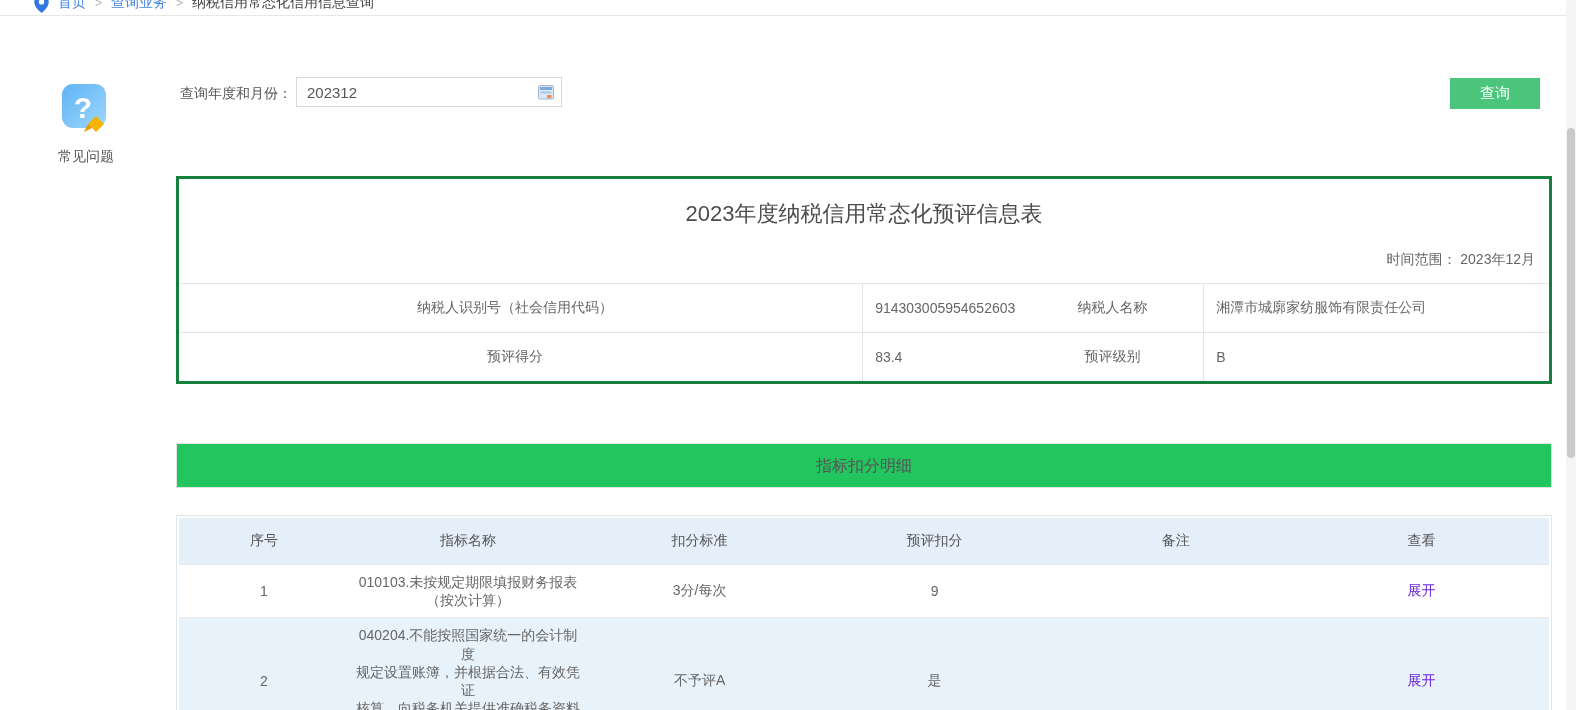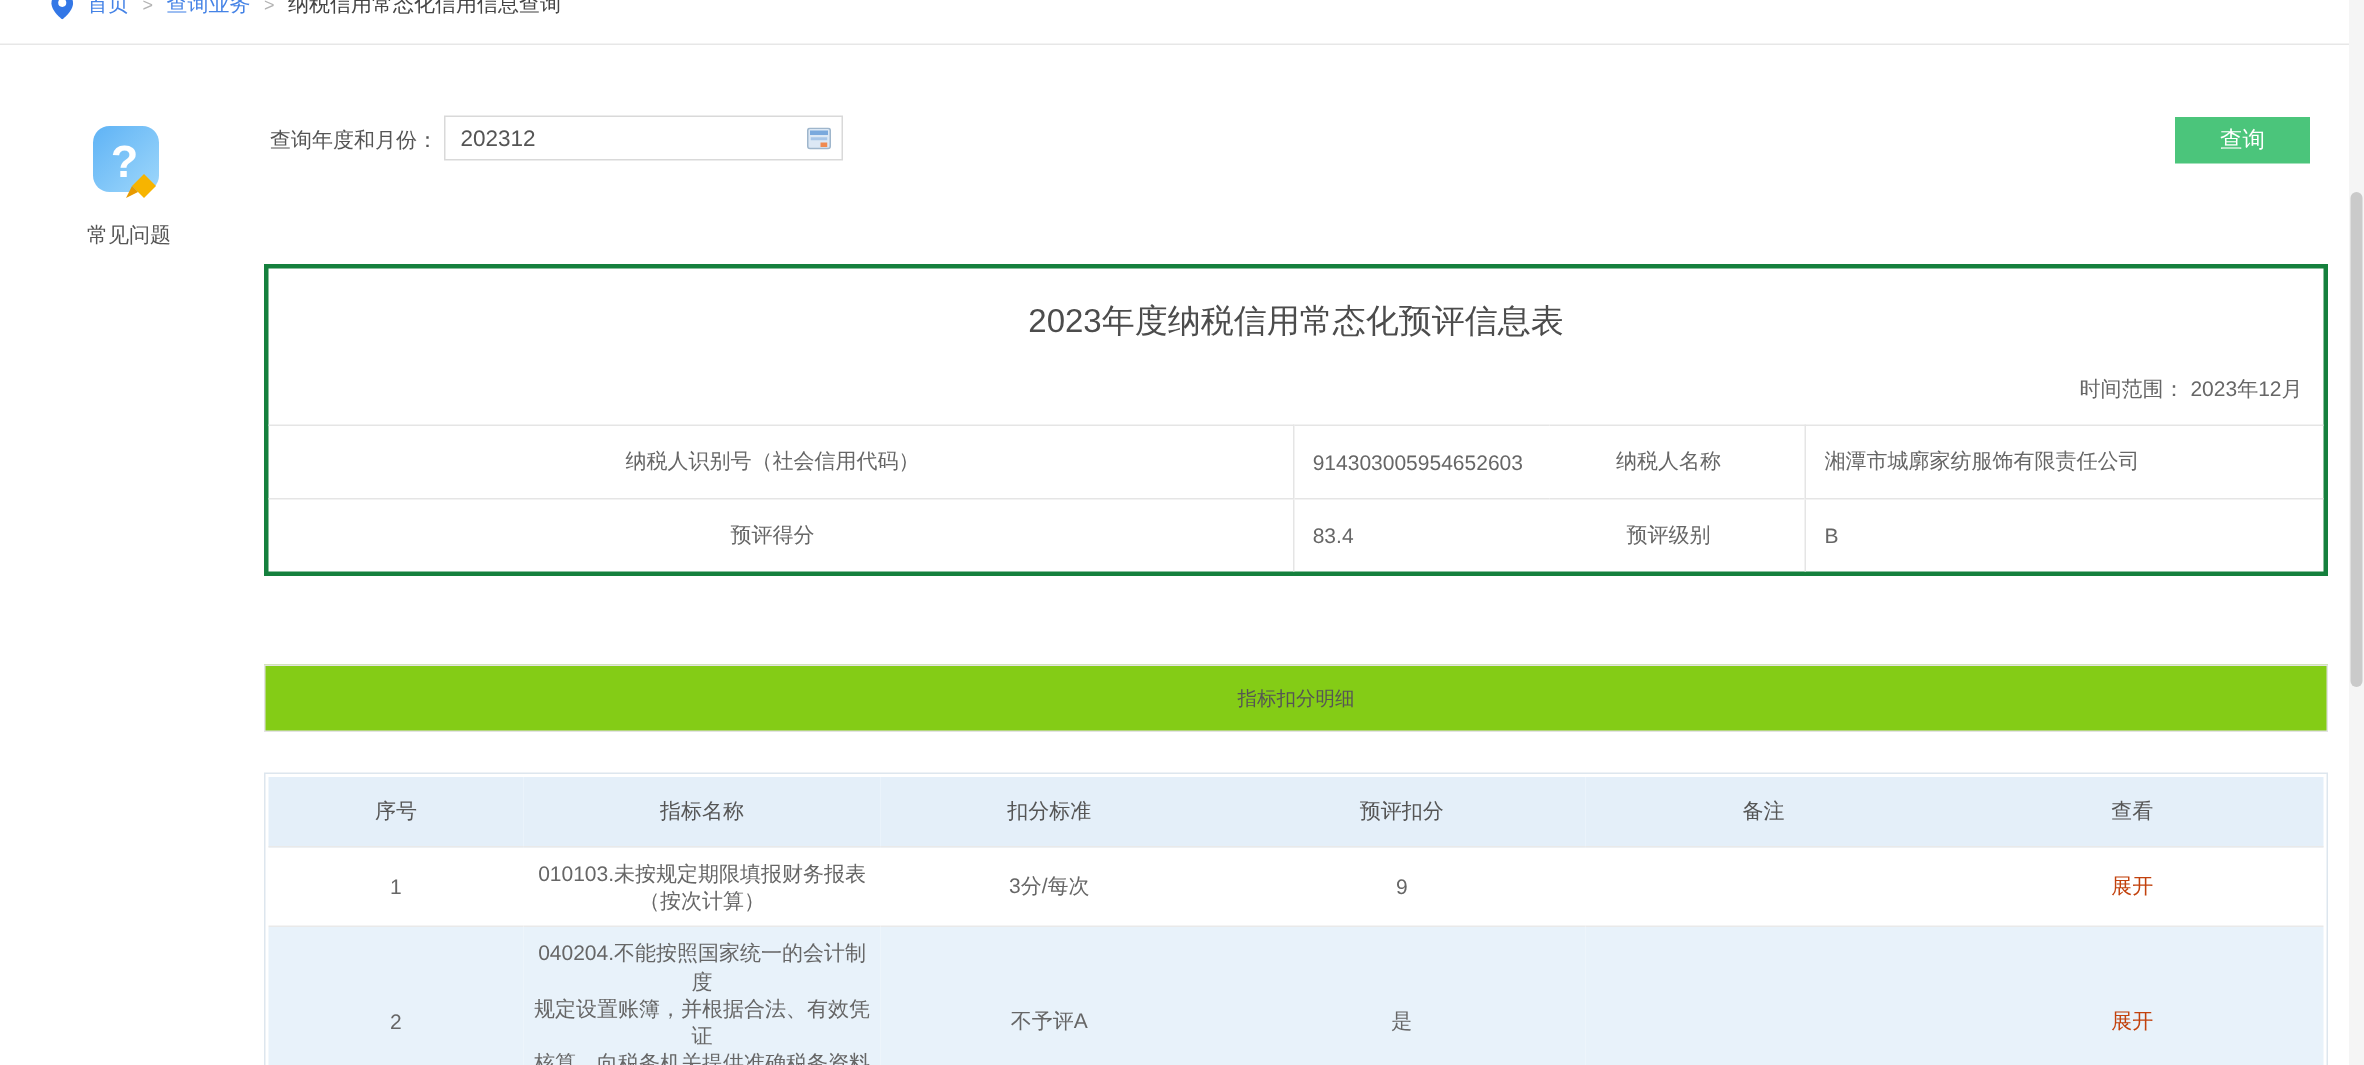--- a/index.html
+++ b/index.html
@@ -1,20 +1,20 @@
 <!DOCTYPE html>
 <html style="--accent-green: #4bc57b; --link-blue: #4583e6; --icon-blue: #5fb0f4; --icon-yellow: #f7b400; --table-header-bg: #e4eff9; --row-stripe-bg: #e8f2fa; --border-gray: #e5e5e5;"><head>
 <meta charset="utf-8">
 <style>
   html,body{margin:0;padding:0;background:#fff;}
   .page{position:relative;width:1576px;height:710px;background:#fff;overflow:hidden;
         font-family:"Liberation Sans","DejaVu Sans",sans-serif;}
 
   
-  .topbar{position:absolute;left:0;top:0;width:100%;height:30px;border-bottom:1px solid #e7e7e7;
+  .topbar{position:absolute;left:0;top:0;width:100%;height:16px;border-bottom:1px solid #e7e7e7;
           background:#fff;overflow:hidden;box-sizing:border-box;padding-left:32px;}
   .topbar-inner{position:absolute;left:34px;top:-14px;height:34px;display:flex;align-items:center;gap:9px;font-size:14px;}
   .crumb-link{color:var(--link-blue,#4583e6);text-decoration:none;cursor:pointer;white-space:nowrap;}
   .crumb-sep{color:#b3b3b3;font-size:12px;}
   .crumb-current{color:#444;white-space:nowrap;}
   .pin{flex:0 0 auto;margin-top:2px;}
 
   
   .sidebar{position:absolute;left:40px;top:80px;width:92px;display:flex;flex-direction:column;align-items:center;}
   .side-item{display:flex;flex-direction:column;align-items:center;cursor:pointer;}
@@ -36,31 +36,31 @@
   .report-title{position:absolute;top:20px;left:0;width:100%;text-align:center;font-size:22px;color:#4c4c4c;}
   .time-range{position:absolute;right:14px;bottom:14px;font-size:14px;color:#666;}
   table.report{width:100%;border-collapse:collapse;table-layout:fixed;}
   table.report td{height:46px;border-top:1px solid var(--border-gray,#e5e5e5);font-size:14px;color:#666;overflow:hidden;}
   .report .lbl{text-align:center;padding-right:12px;}
   .report .val{text-align:left;padding-left:12px;}
   .report .bR{border-right:1px solid var(--border-gray,#e5e5e5);}
 
   
   .section-bar{position:absolute;left:176px;top:443px;width:1376px;height:45px;border:1px solid #e3e3e3;
-               box-sizing:border-box;line-height:43px;text-align:center;font-size:13px;color:#555;background:#84cc16;}
+               box-sizing:border-box;line-height:43px;text-align:center;font-size:16px;color:#555;background:#22c55e;}
 
   
   .detail-panel{position:absolute;left:176px;top:515px;width:1376px;border:1px solid #dde6ee;
                 box-sizing:border-box;padding:2px 2px 16px 2px;background:#fff;}
   table.detail{width:100%;border-collapse:collapse;table-layout:fixed;}
   table.detail th{height:44px;background:var(--table-header-bg,#e4eff9);font-size:14px;color:#555;font-weight:normal;}
   table.detail td{font-size:14px;color:#666;text-align:center;padding:8px 4px;border-top:1px solid #e9e9e9;}
   tr.stripe td{background:var(--row-stripe-bg,#e8f2fa);}
   .name-cell{white-space:pre-line;line-height:1.3;}
-  .view-link{cursor:pointer;color:#c2410c;}
+  .view-link{cursor:pointer;color:#6d28d9;}
 
   
   .scrollbar{position:absolute;right:0;top:0;width:10px;height:710px;background:#f5f5f5;}
   .scroll-thumb{position:absolute;left:1px;width:8px;top:128px;height:330px;background:#cacaca;border-radius:4px;}
 </style>
 </head>
 <body>
 
 <div class="page">
 

